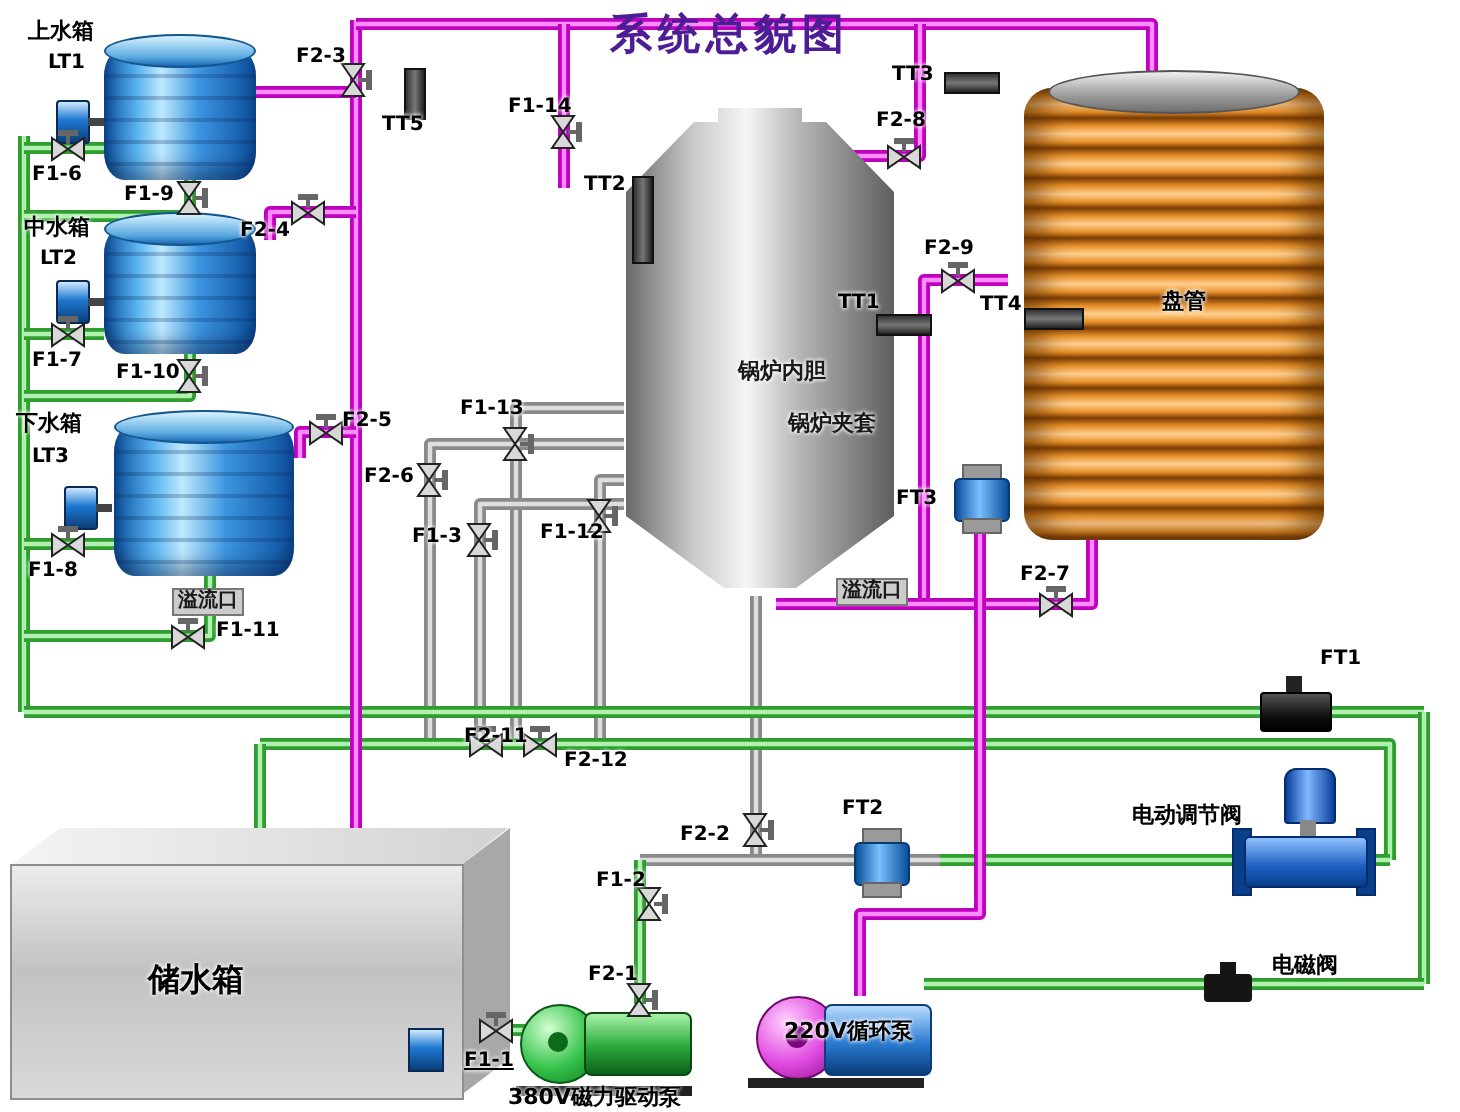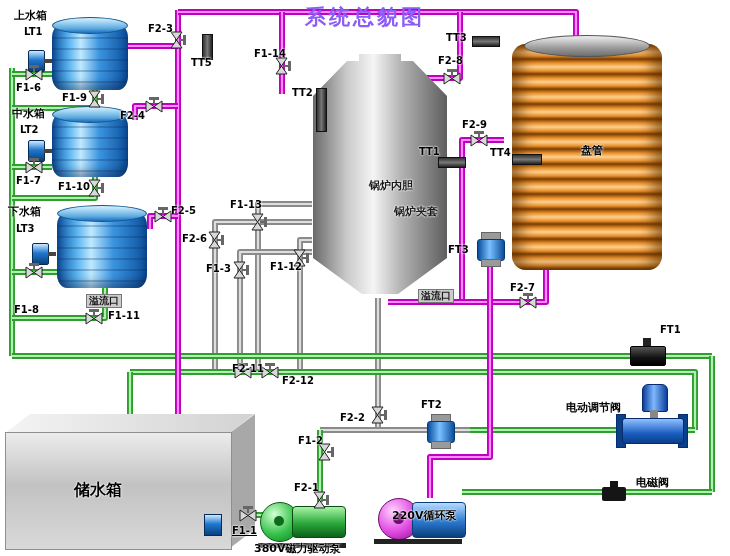--- a/index.html
+++ b/index.html
@@ -5,21 +5,21 @@
   html,body{margin:0;padding:0;background:#fff;}
   #stage{position:relative;width:730px;height:556px;background:#ffffff;overflow:hidden;
          font-family:"DejaVu Sans","Liberation Sans",sans-serif;}
   #pipes{position:absolute;left:0;top:0;z-index:5;}
   .lbl{position:absolute;font-size:10px;font-weight:bold;color:#000;white-space:nowrap;z-index:30;
        text-shadow:0 0 2px #fff,0 0 2px #fff;line-height:1;}
   .lbl.cn{font-size:11px;}
   .lbl.big{font-size:16px;}
   .lbl.tag{background:#cccccc;border:1px solid #777;padding:1px 2px;text-shadow:none;color:#1a1a1a;}
   .title{position:absolute;top:3px;left:50%;transform:translateX(-50%);font-size:21px;font-weight:bold;
-         color:#8b5cf6;letter-spacing:3px;z-index:40;white-space:nowrap;}
+         color:#4c1d95;letter-spacing:3px;z-index:40;white-space:nowrap;}
   
   .tank{position:absolute;z-index:10;border-radius:10px/14px;
         background:linear-gradient(90deg,#0b4f9d 0%,#5ab4f0 22%,#bfe9ff 38%,#3c95e0 62%,#0b4f9d 100%);
         box-shadow:inset 0 -6px 8px rgba(0,0,30,.35);}
   .tank::before{content:"";position:absolute;left:0;right:0;top:-7px;height:15px;border-radius:50%;
         background:linear-gradient(180deg,#d8f2ff 0%,#5aaae0 70%,#1d6ab8 100%);border:1px solid #14578f;}
   .tank::after{content:"";position:absolute;left:0;right:0;top:4px;bottom:0;border-radius:10px/14px;
         background:repeating-linear-gradient(180deg,rgba(255,255,255,0) 0 9px,rgba(10,40,90,.25) 9px 11px);}
   .ltbox{position:absolute;width:15px;height:20px;z-index:12;border-radius:2px;
         background:linear-gradient(180deg,#cfe9ff,#1e78d0 45%,#0a3f7a);border:1px solid #062c55;}
@@ -307,21 +307,21 @@
         <polygon points="1,4 9,9.5 1,15" fill="#d8d8d8" stroke="#222"></polygon>
         <polygon points="17,4 9,9.5 17,15" fill="#d8d8d8" stroke="#222"></polygon>
       </svg></div>
     <span class="lbl" style="left: 58px; top: 182px;">F1-10</span>
     <div class="valve" style="left: 25px; top: 263px;"><svg width="18" height="18" viewBox="0 0 18 18">
         <rect x="4" y="0" width="10" height="3" fill="#666"></rect>
         <rect x="8" y="2" width="2" height="5" fill="#666"></rect>
         <polygon points="1,4 9,9.5 1,15" fill="#d8d8d8" stroke="#222"></polygon>
         <polygon points="17,4 9,9.5 17,15" fill="#d8d8d8" stroke="#222"></polygon>
       </svg></div>
-    <span class="lbl" style="left: 14px; top: 281px; margin-top: 24px;">F1-8</span>
+    <span class="lbl" style="left: 14px; top: 281px;">F1-8</span>
     <div class="valve" style="left: 85px; top: 309px;"><svg width="18" height="18" viewBox="0 0 18 18">
         <rect x="4" y="0" width="10" height="3" fill="#666"></rect>
         <rect x="8" y="2" width="2" height="5" fill="#666"></rect>
         <polygon points="1,4 9,9.5 1,15" fill="#d8d8d8" stroke="#222"></polygon>
         <polygon points="17,4 9,9.5 17,15" fill="#d8d8d8" stroke="#222"></polygon>
       </svg></div>
     <span class="lbl" style="left: 108px; top: 311px;">F1-11</span>
     <div class="valve vert" style="left: 249px; top: 213px;"><svg width="18" height="18" viewBox="0 0 18 18">
         <rect x="4" y="0" width="10" height="3" fill="#666"></rect>
         <rect x="8" y="2" width="2" height="5" fill="#666"></rect>

